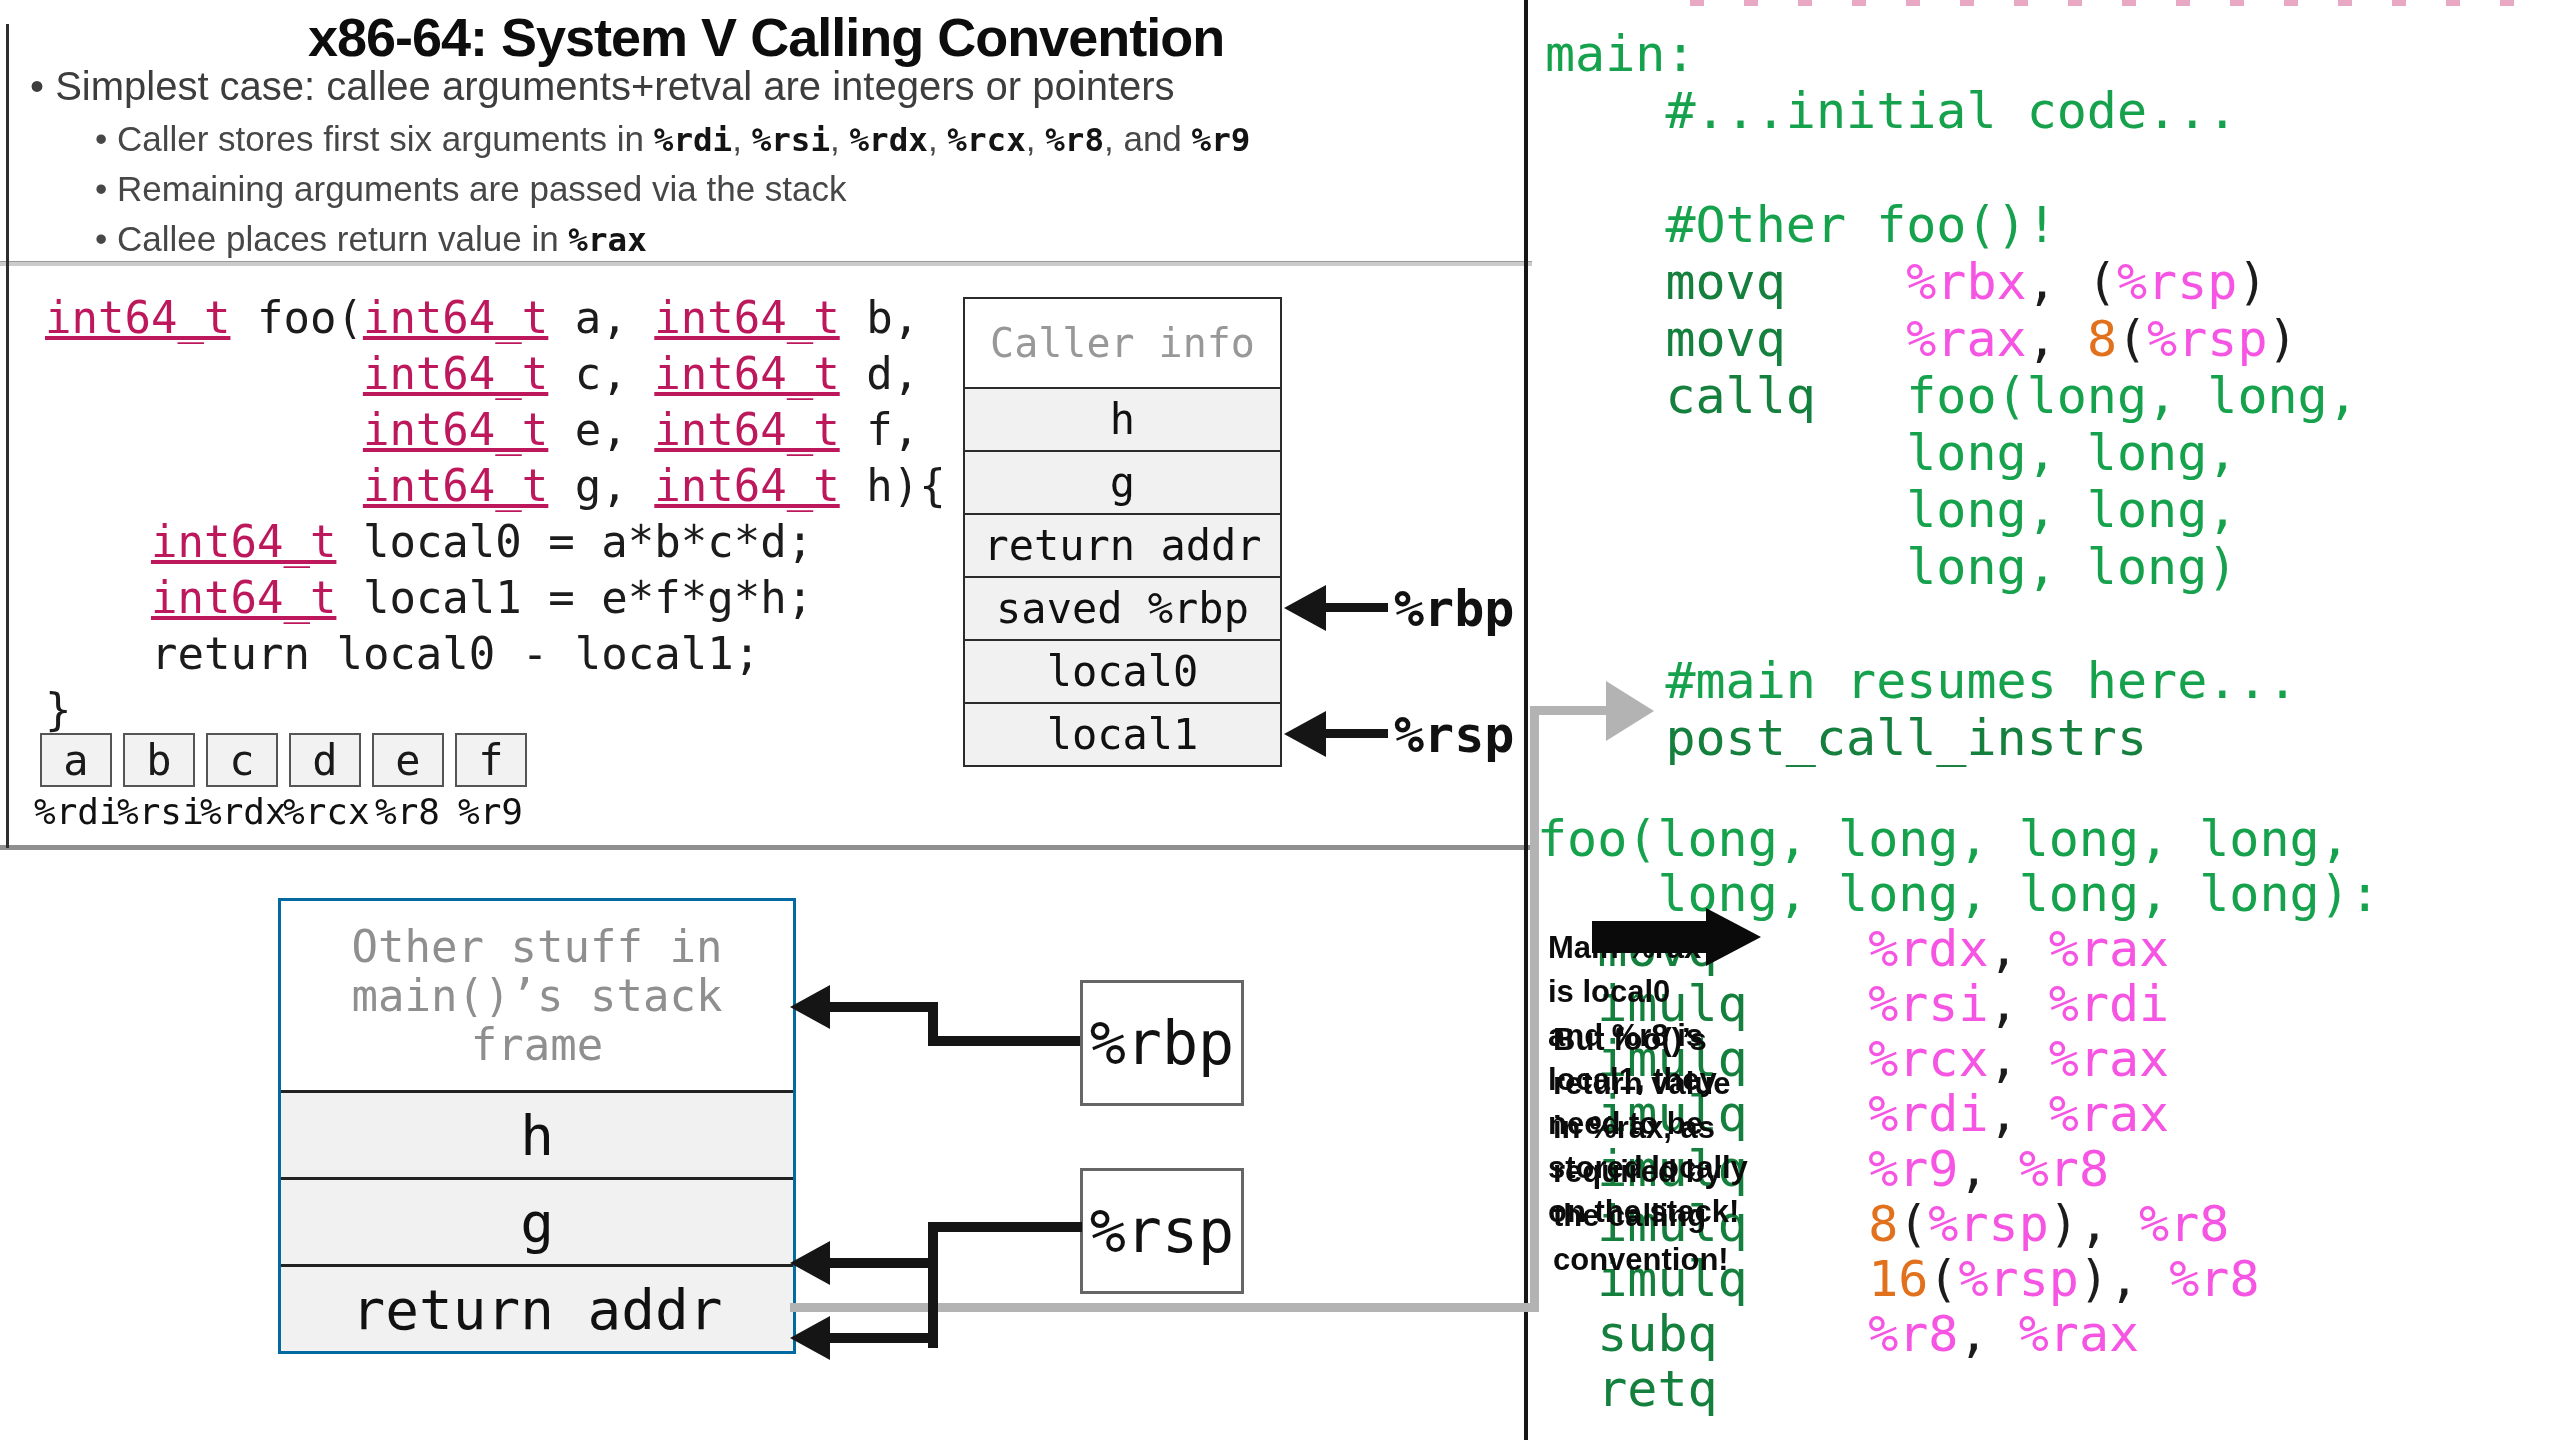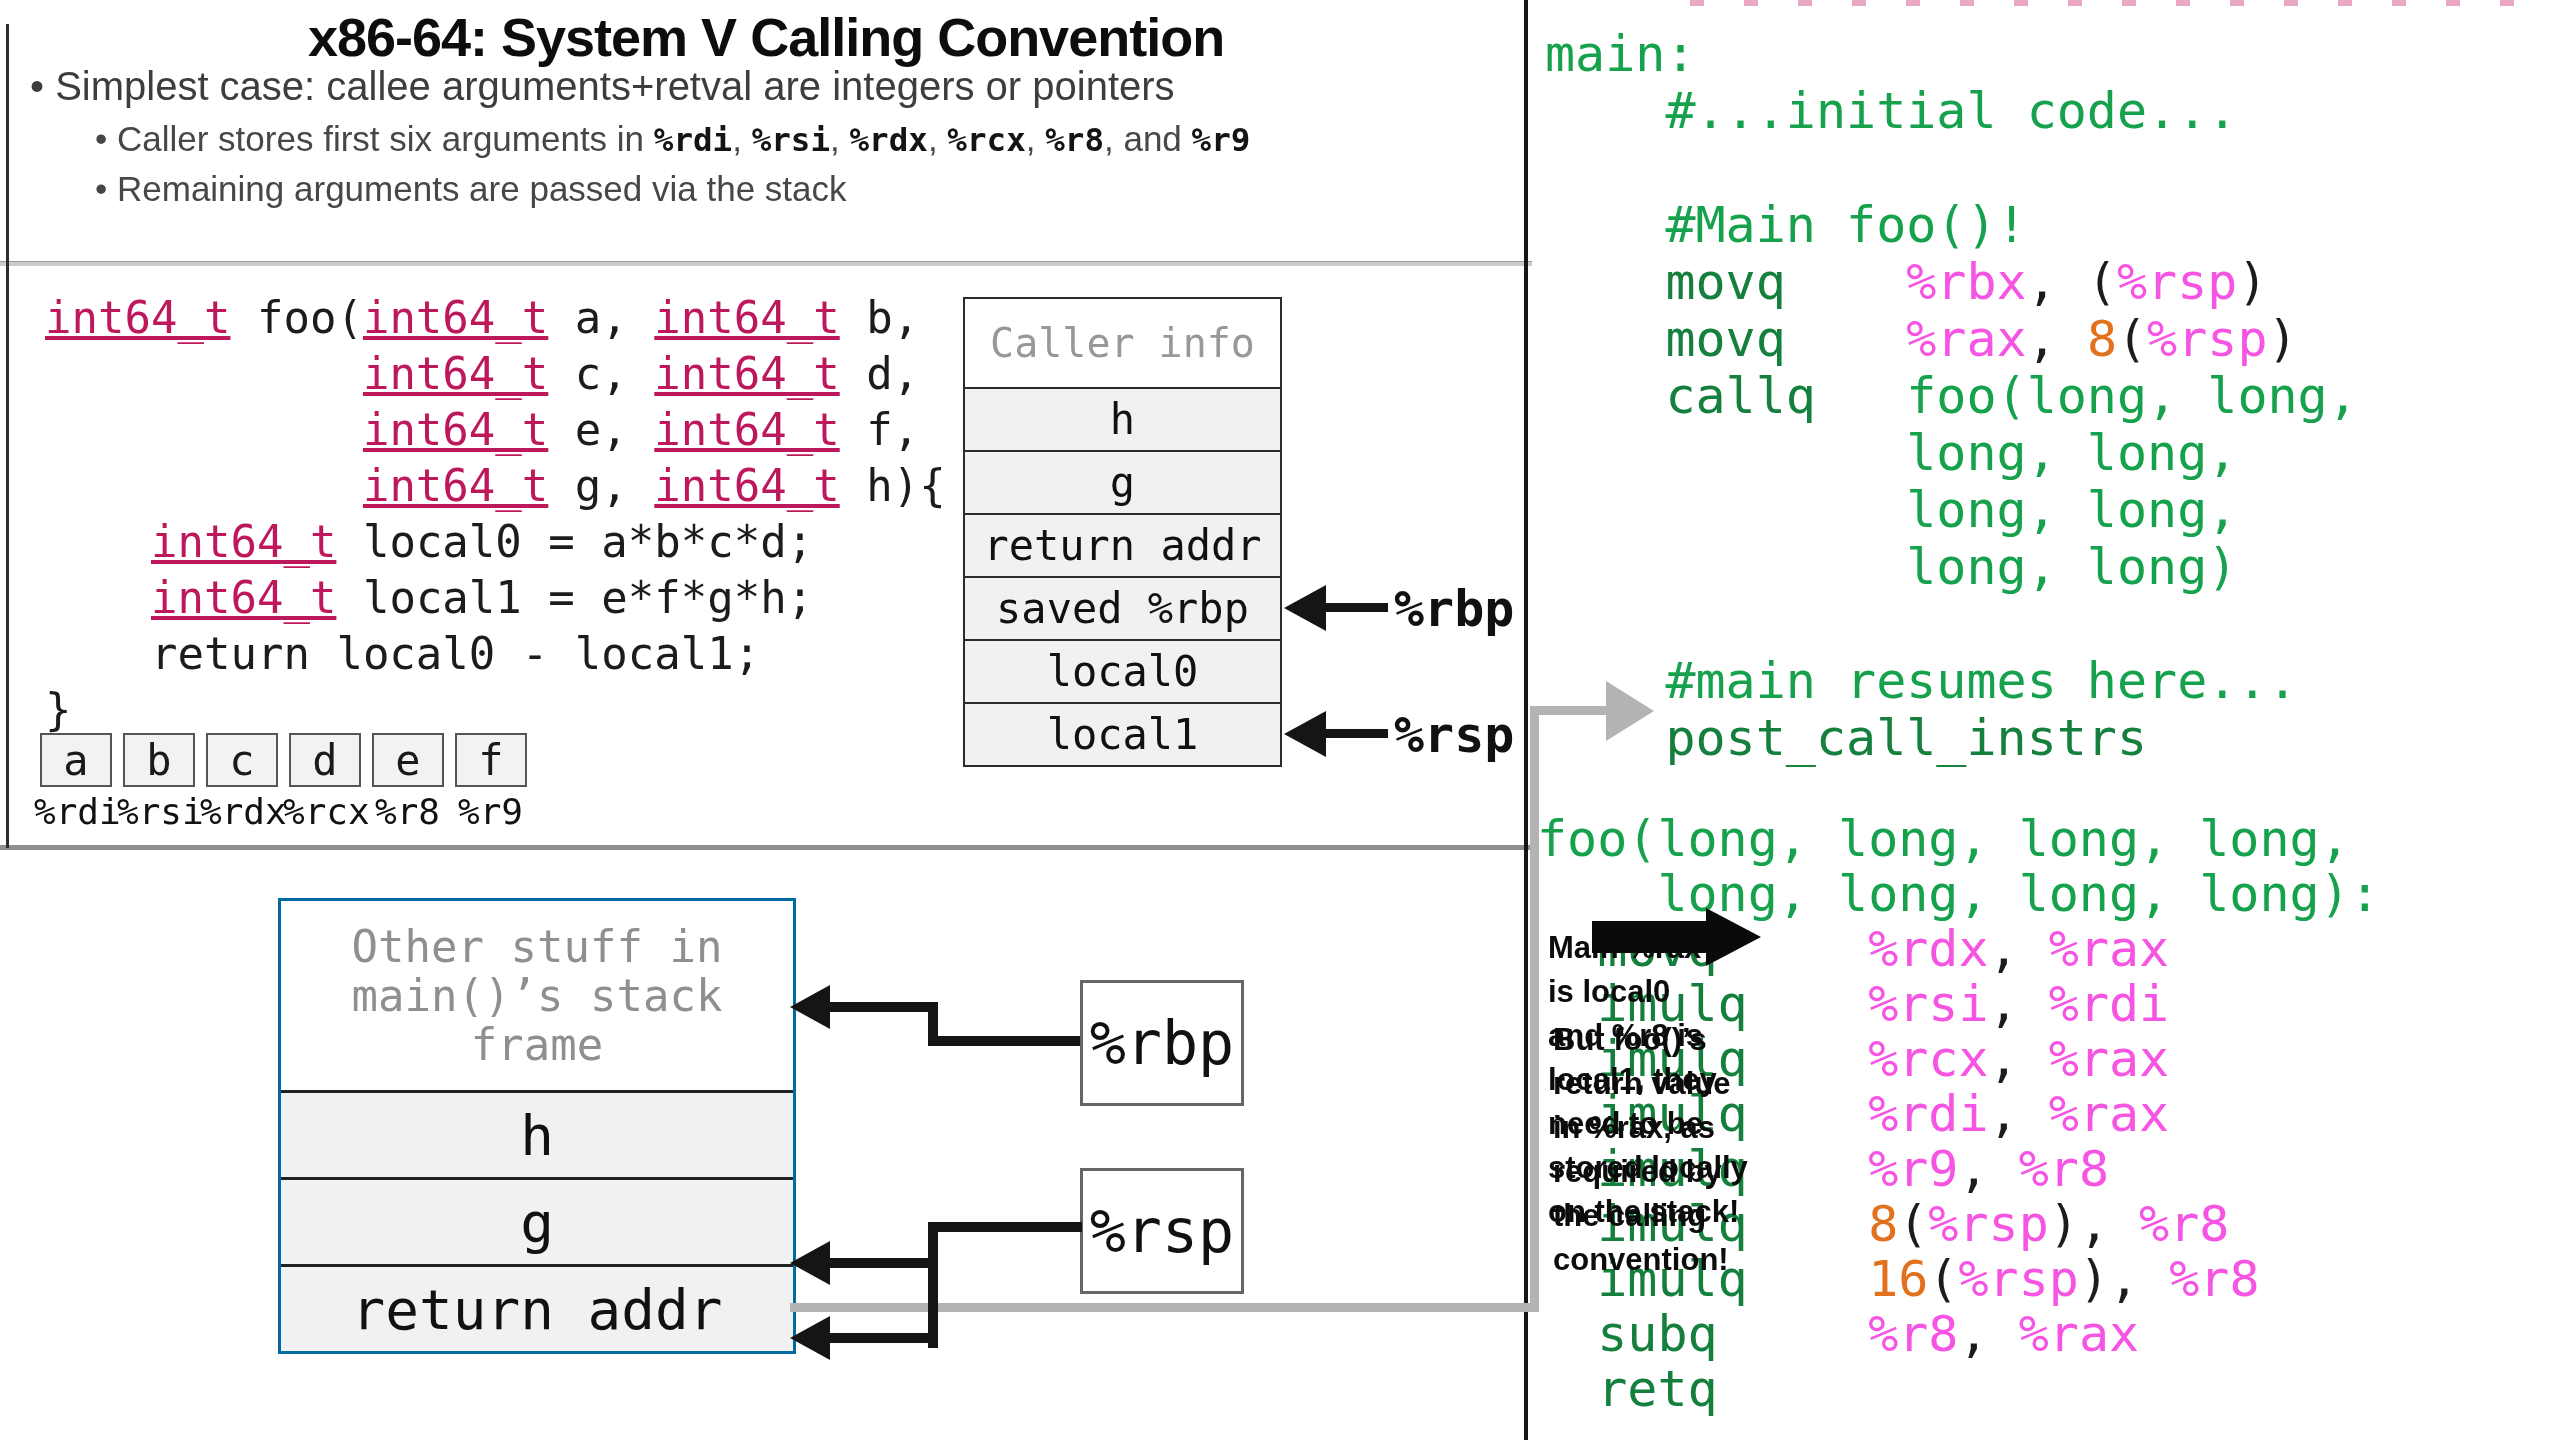--- a/index.html
+++ b/index.html
@@ -95,20 +95,21 @@
 
 <div class="canvas">
 
   <div class="abs remnant"></div>
 
   <div class="abs title">x86-64: System V Calling Convention</div>
   <div class="abs bullet1">Simplest case: callee arguments+retval are integers or pointers</div>
   <div class="abs subbullets">
       <div class="cl"><span class="c-s">Caller stores first six arguments in </span><span class="c-r">%rdi</span><span class="c-s">, </span><span class="c-r">%rsi</span><span class="c-s">, </span><span class="c-r">%rdx</span><span class="c-s">, </span><span class="c-r">%rcx</span><span class="c-s">, </span><span class="c-r">%r8</span><span class="c-s">, and </span><span class="c-r">%r9</span></div>
       <div class="cl"><span class="c-s">Remaining arguments are passed via the stack</span></div>
+      <div class="cl"><span class="c-s">Callee places return value in </span><span class="c-r">%rax</span></div>
     </div>
 
   <div class="abs hr1"></div>
   <div class="abs hr2"></div>
   <div class="abs leftedge"></div>
   <div class="abs divider"></div>
 
   <div class="abs mono ccode">
       <div class="cl"><span class="c-t">int64_t</span><span class="c-k"> foo(</span><span class="c-t">int64_t</span><span class="c-k"> a, </span><span class="c-t">int64_t</span><span class="c-k"> b,</span></div>
       <div class="cl"><span class="c-k">            </span><span class="c-t">int64_t</span><span class="c-k"> c, </span><span class="c-t">int64_t</span><span class="c-k"> d,</span></div>
@@ -197,21 +198,21 @@
 
   <div class="abs gry" style="left:790px;top:1303px;width:749px;height:9px;"></div>
   <div class="abs gry" style="left:1530px;top:706px;width:9px;height:606px;"></div>
   <div class="abs gry" style="left:1530px;top:706px;width:80px;height:9px;"></div>
   <div class="abs tri tri-r-gry" style="left:1606px;top:681px;"></div>
 
   <div class="abs mono asm-main">
       <div class="cl"><span class="c-g">main:</span></div>
       <div class="cl"><span class="c-g">    #...initial code...</span></div>
       <div class="cl">&nbsp;</div>
-      <div class="cl"><span class="c-g">    #Main foo()!</span></div>
+      <div class="cl"><span class="c-g">    #Other foo()!</span></div>
       <div class="cl"><span class="c-b">    movq</span><span class="c-k">    </span><span class="c-m">%rbx</span><span class="c-k">, (</span><span class="c-m">%rsp</span><span class="c-k">)</span></div>
       <div class="cl"><span class="c-b">    movq</span><span class="c-k">    </span><span class="c-m">%rax</span><span class="c-k">, </span><span class="c-o">8</span><span class="c-k">(</span><span class="c-m">%rsp</span><span class="c-k">)</span></div>
       <div class="cl"><span class="c-b">    callq</span><span class="c-k">   </span><span class="c-g">foo(long, long,</span></div>
       <div class="cl"><span class="c-g">            long, long,</span></div>
       <div class="cl"><span class="c-g">            long, long,</span></div>
       <div class="cl"><span class="c-g">            long, long)</span></div>
       <div class="cl">&nbsp;</div>
       <div class="cl"><span class="c-g">    #main resumes here...</span></div>
       <div class="cl"><span class="c-b">    post_call_instrs</span></div>
     </div>

